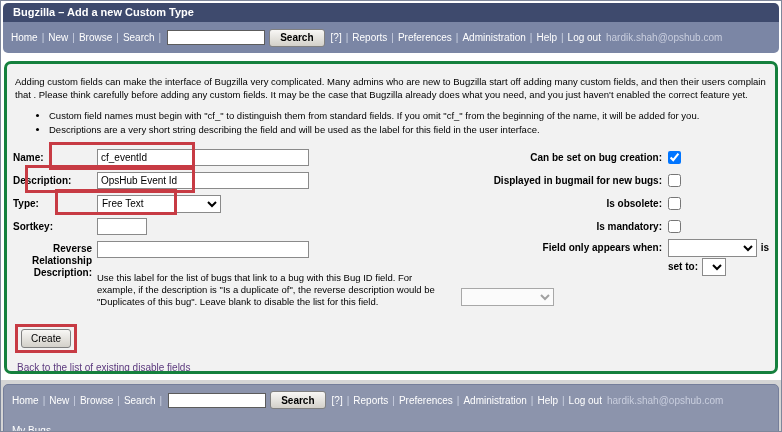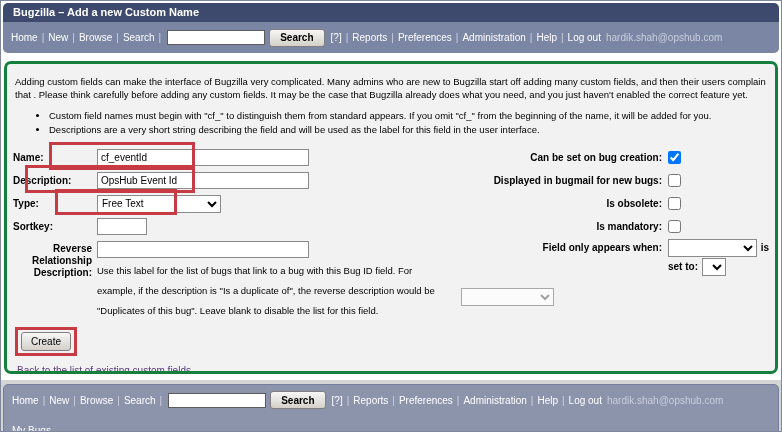--- a/index.html
+++ b/index.html
@@ -59,21 +59,21 @@
   .txt { height: 17px; border: 1px solid #8a8a8a; background: #fff; font-size: 10px; padding: 1px 3px; }
   .w-wide { width: 212px; }
   .w-small { width: 50px; }
   select { font-size: 10px; height: 18px; border: 1px solid #8a8a8a; background: #fff; }
   .sel-type { width: 124px; }
   .sel-when { width: 95px; }
   .sel-setto { width: 24px; }
   .sel-controller { width: 93px; }
   .frow-rev { display: flex; align-items: flex-start; margin-top: 3px; }
   .flabel-rev { width: 84px; flex: none; text-align: right; font-weight: bold; padding-right: 5px; line-height: 12px; padding-top: 2px; }
-  .rev-help { width: 350px; font-size: 9.5px; line-height: 20px; margin-top: 3px; }
+  .rev-help { width: 350px; font-size: 9.5px; line-height: 12px; margin-top: 14px; }
   .col-right { position: absolute; left: 448px; top: 0; right: 0; }
   .rrow { display: flex; align-items: center; height: 23px; }
   .rrow-sm { height: 19px; }
   .rlabel { width: 207px; flex: none; text-align: right; font-weight: bold; padding-right: 6px; line-height: 12px; }
   .rspacer { width: 207px; flex: none; text-align: right; font-weight: bold; padding-right: 6px; }
   .chk { width: 13px; height: 13px; margin: 0; }
   .is-label { font-weight: bold; margin-left: 4px; }
   .row-controller { margin-top: 12px; align-items: flex-start; display: flex; }
   
   .red-box { position: absolute; border: 3px solid #c73b44; pointer-events: none; z-index: 5; }
@@ -94,21 +94,21 @@
   .footer-nav { display: flex; align-items: center; height: 22px; }
   .mybugs-row { margin-top: 14px; }
 </style>
 </head>
 <body>
 
 <div class="page">
   <div class="top-section">
 
     <div class="titlebar">
-      <span>Bugzilla – Add a new Custom Name</span>
+      <span>Bugzilla – Add a new Custom Type</span>
     </div>
 
     <div class="navbar">
       <a href="#">Home</a>
       <span class="sep">|</span>
       <a href="#">New</a>
       <span class="sep">|</span>
       <a href="#">Browse</a>
       <span class="sep">|</span>
       <a href="#">Search</a>
@@ -125,21 +125,21 @@
       <span class="sep">|</span>
       <a href="#">Help</a>
       <span class="sep">|</span>
       <a href="#">Log out</a>
       <span class="email">hardik.shah@opshub.com</span>
     </div>
 
     <div class="content">
       <p class="intro">Adding custom fields can make the interface of Bugzilla very complicated. Many admins who are new to Bugzilla start off adding many custom fields, and then their users complain that . Please think carefully before adding any custom fields. It may be the case that Bugzilla already does what you need, and you just haven't enabled the correct feature yet.</p>
       <ul class="bullets">
-        <li>Custom field names must begin with "cf_" to distinguish them from standard appears. If you omit "cf_" from the beginning of the name, it will be added for you.</li>
+        <li>Custom field names must begin with "cf_" to distinguish them from standard fields. If you omit "cf_" from the beginning of the name, it will be added for you.</li>
         <li>Descriptions are a very short string describing the field and will be used as the label for this field in the user interface.</li>
       </ul>
 
       <div class="form-area">
 
         <div class="red-box red-name"></div>
         <div class="red-box red-desc"></div>
         <div class="red-box red-type"></div>
 
         <div class="col-left">
@@ -202,21 +202,21 @@
           </div>
         </div>
       </div>
 
       <div>
         <span class="red-wrap">
           <button class="btn btn-create">Create</button>
         </span>
       </div>
       <div class="back-row">
-        <a href="#" class="back-link">Back to the list of existing custom fields</a>
+        <a href="#" class="back-link">Back to the list of existing disable fields</a>
       </div>
     </div>
   </div>
 
   <div class="bottom-section">
     <div class="footerbar">
       <div class="footer-nav">
         <a href="#">Home</a>
         <span class="sep">|</span>
         <a href="#">New</a>

